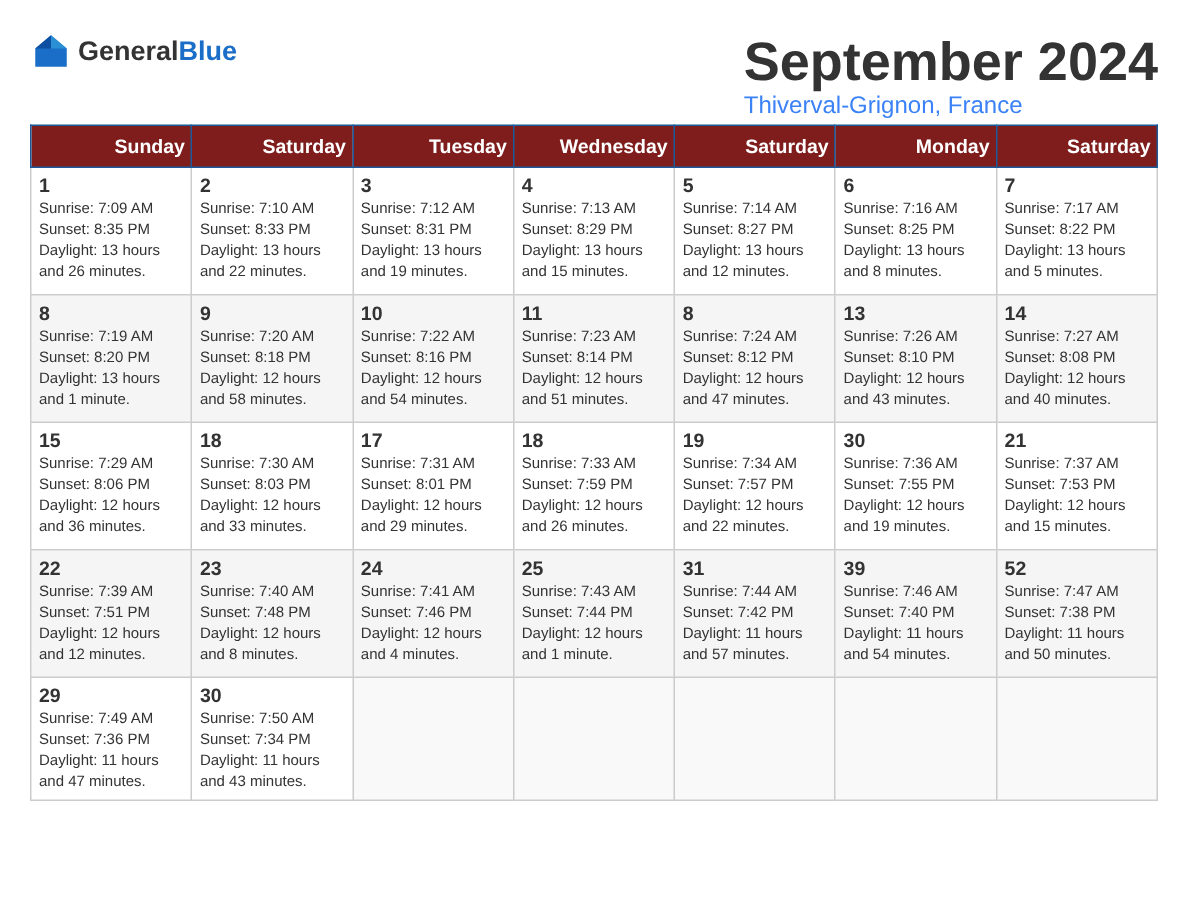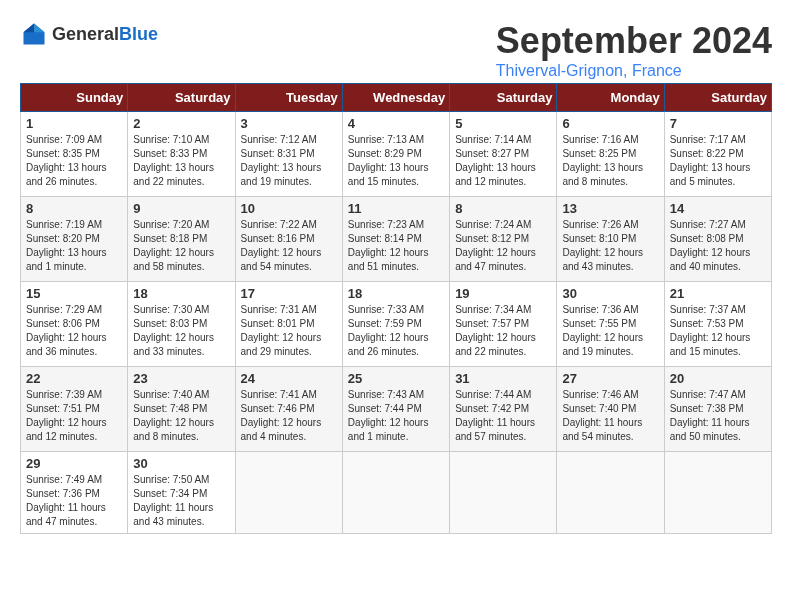--- a/index.html
+++ b/index.html
@@ -220,25 +220,25 @@
         </td>
         <td>
           <span class="day-number">25</span>
           <div class="day-info">Sunrise: 7:43 AM<br>Sunset: 7:44 PM<br>Daylight: 12 hours<br>and 1 minute.</div>
         </td>
         <td>
           <span class="day-number">31</span>
           <div class="day-info">Sunrise: 7:44 AM<br>Sunset: 7:42 PM<br>Daylight: 11 hours<br>and 57 minutes.</div>
         </td>
         <td>
-          <span class="day-number">27</span>
+          <span class="day-number">39</span>
           <div class="day-info">Sunrise: 7:46 AM<br>Sunset: 7:40 PM<br>Daylight: 11 hours<br>and 54 minutes.</div>
         </td>
         <td>
-          <span class="day-number">20</span>
+          <span class="day-number">52</span>
           <div class="day-info">Sunrise: 7:47 AM<br>Sunset: 7:38 PM<br>Daylight: 11 hours<br>and 50 minutes.</div>
         </td>
       </tr>
       <tr class="last-row">
         <td>
           <span class="day-number">29</span>
           <div class="day-info">Sunrise: 7:49 AM<br>Sunset: 7:36 PM<br>Daylight: 11 hours<br>and 47 minutes.</div>
         </td>
         <td>
           <span class="day-number">30</span>

